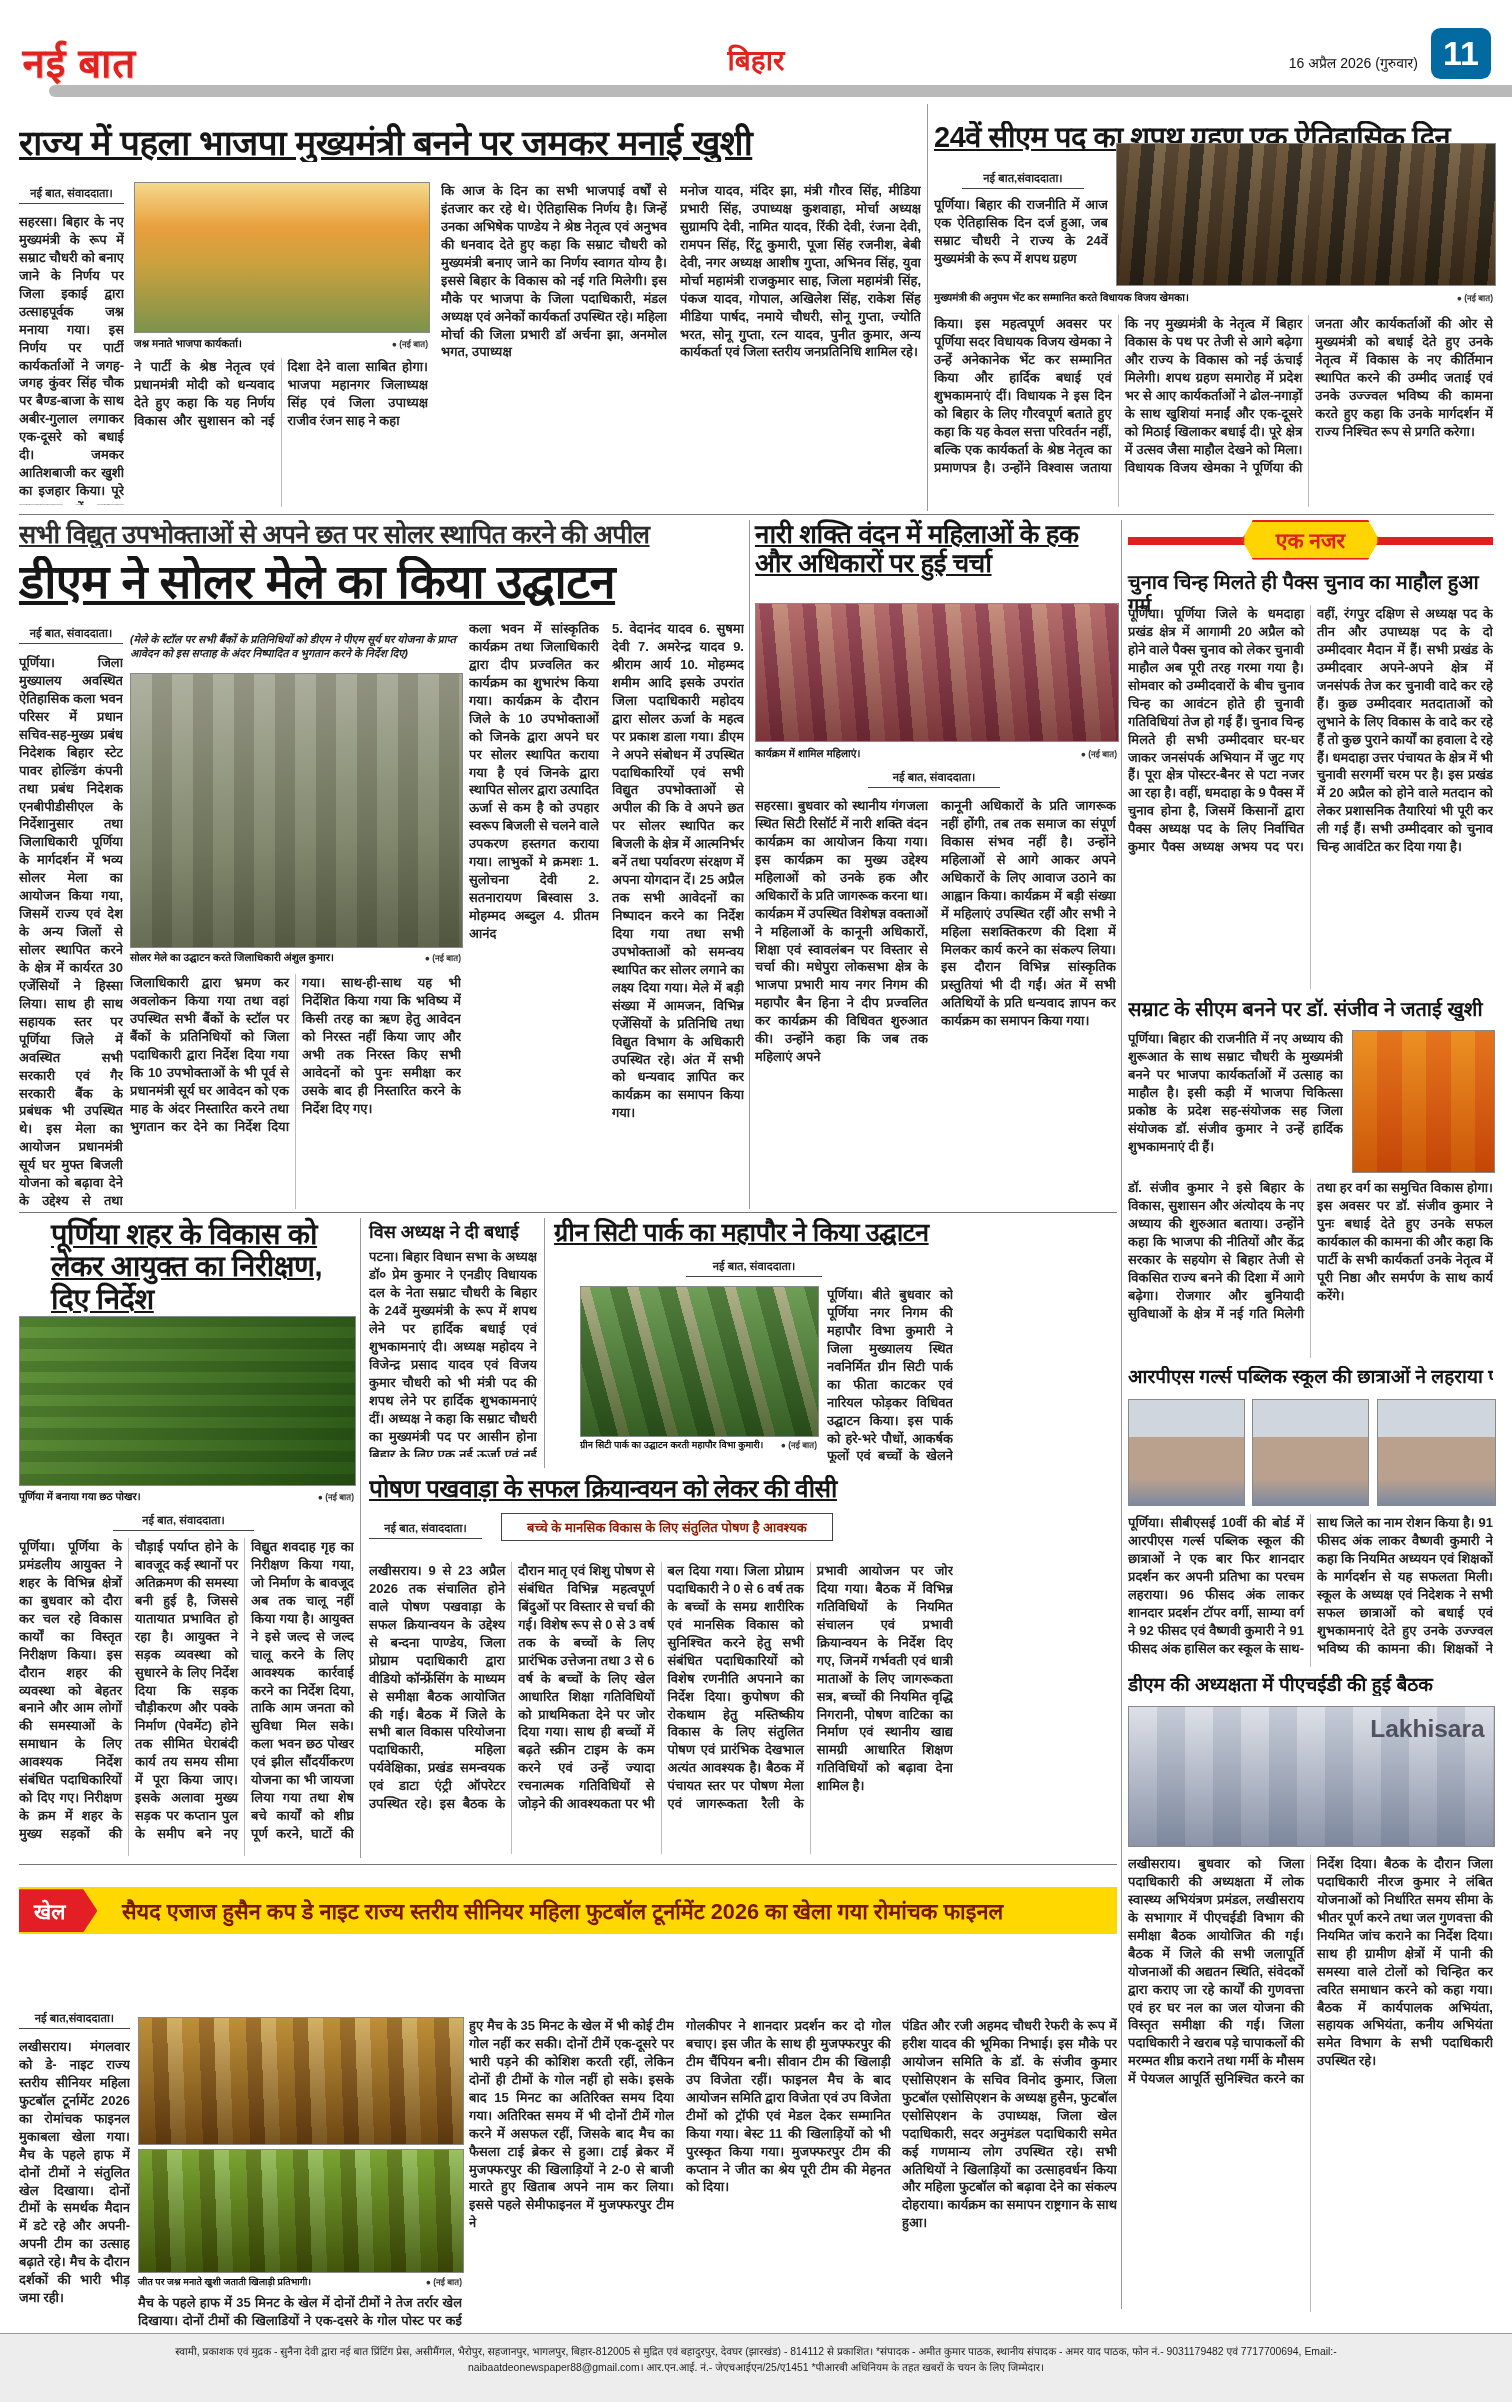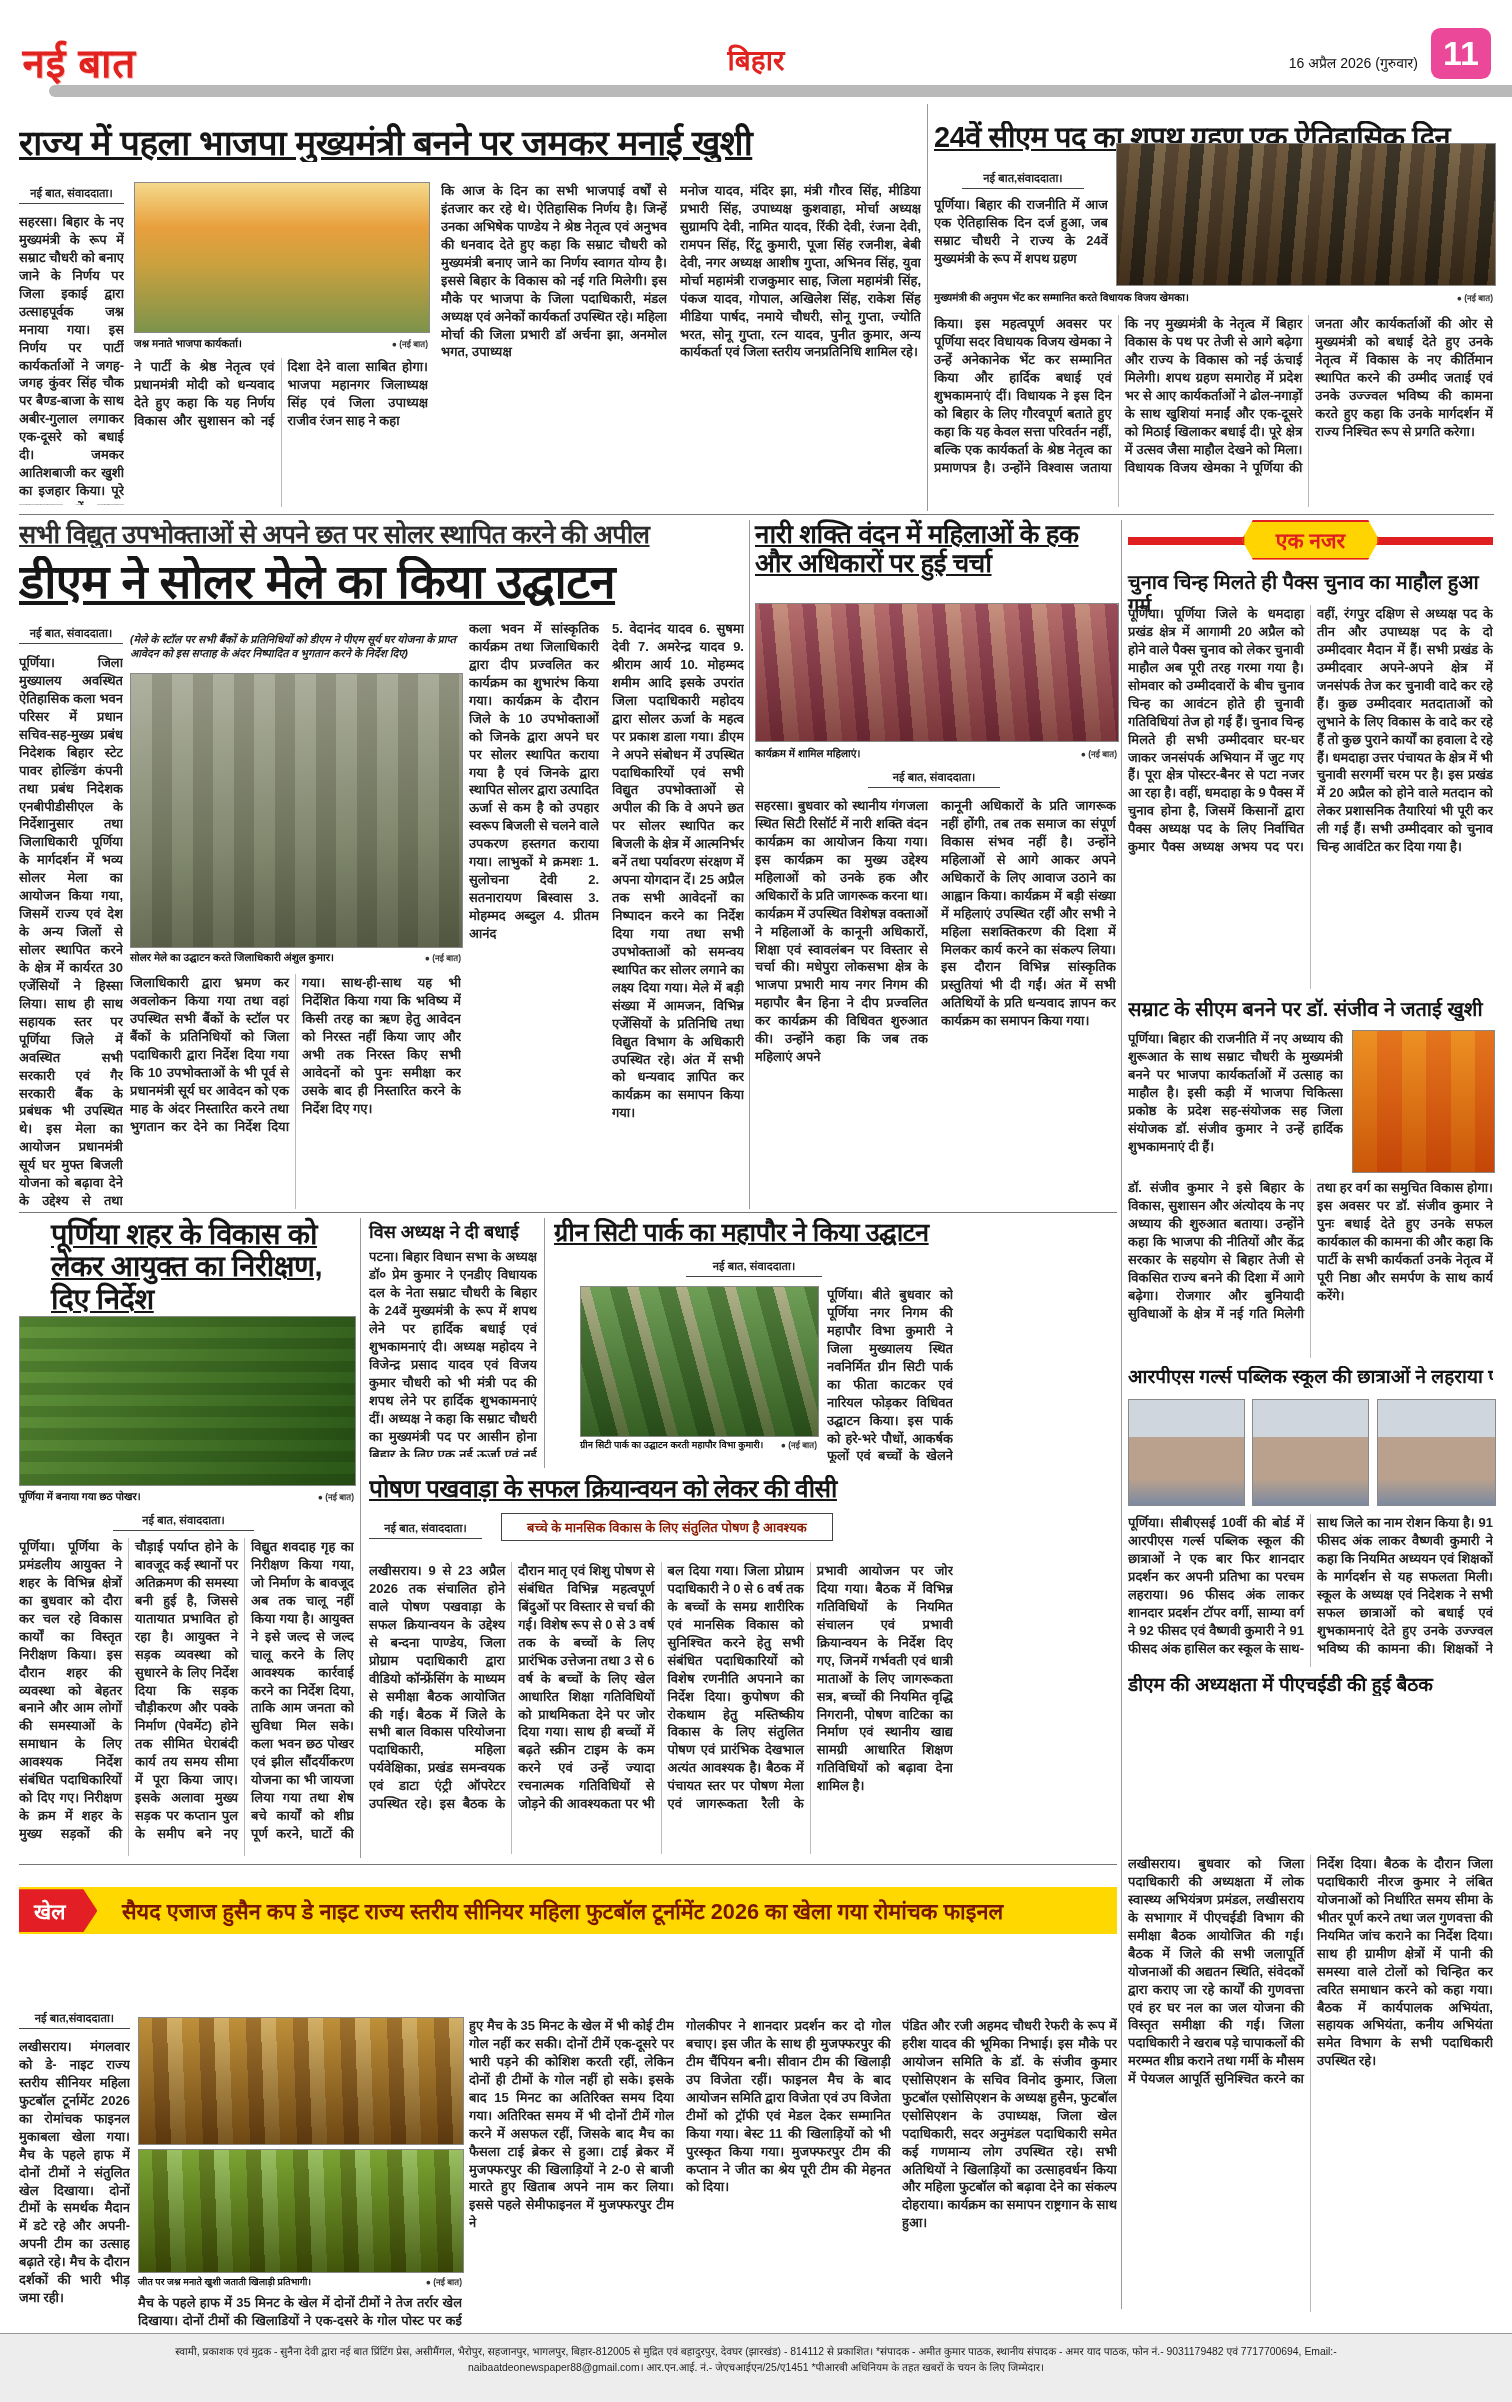--- a/index.html
+++ b/index.html
@@ -5,21 +5,21 @@
   html,body{margin:0;padding:0;background:#dcdcdc;}
   .page{
     position:relative;width:1512px;height:2402px;background:#ffffff;
     font-family:"Liberation Sans",sans-serif;color:#1a1a1a;overflow:hidden;
     margin:0 auto;
   }
   
   .paper-name{position:absolute;left:22.6px;top:34px;font-size:40px;font-weight:900;color:#e0231f;text-shadow:0.9px 0.9px 0 #f9b9b4;letter-spacing:0.9px;}
   .section-title{position:absolute;left:0;right:0;top:40px;text-align:center;font-size:28px;font-weight:900;color:#e0231f;}
   .date-line{position:absolute;right:94px;top:53px;font-size:14px;font-weight:400;color:#111;}
-  .page-num{position:absolute;right:21px;top:28px;width:60px;height:51px;background:#ec4899;border-radius:9.4px;color:#fff;font-size:34px;font-weight:900;display:flex;align-items:center;justify-content:center;}
+  .page-num{position:absolute;right:21px;top:28px;width:60px;height:51px;background:#0369a1;border-radius:9.4px;color:#fff;font-size:34px;font-weight:900;display:flex;align-items:center;justify-content:center;}
   .mast-bar{position:absolute;left:49px;right:0;top:85px;height:12.2px;background:#b9b9b9;border-radius:7.5px 0 0 7.5px;}
   
   .h-xl{font-weight:900;color:#161616;line-height:1.12;letter-spacing:-0.5px;text-decoration:underline;}
   .byline{font-size:11.3px;font-weight:700;text-align:center;border-bottom:0.9px solid #444;padding-bottom:2.8px;color:#222;}
   .body-txt{font-size:13px;line-height:1.38;text-align:justify;color:#222;overflow:hidden;font-weight:bold;}
   .cols2{column-count:2;column-gap:13px;column-rule:0.9px solid #bbb;}
   .cols3{column-count:3;column-gap:13px;column-rule:0.9px solid #bbb;}
   .cols4{column-count:4;column-gap:13px;column-rule:0.9px solid #bbb;}
   .caption{font-size:10.4px;font-weight:700;color:#111;display:flex;justify-content:space-between;align-items:center;}
   .credit{font-size:8.5px;font-weight:700;color:#333;white-space:nowrap;}
@@ -136,20 +136,23 @@
     <div class="body-txt" style="position:absolute;top:510px;left:0;width:215px;height:141px;">पूर्णिया। बिहार की राजनीति में नए अध्याय की शुरूआत के साथ सम्राट चौधरी के मुख्यमंत्री बनने पर भाजपा कार्यकर्ताओं में उत्साह का माहौल है। इसी कड़ी में भाजपा चिकित्सा प्रकोष्ठ के प्रदेश सह-संयोजक सह जिला संयोजक डॉ. संजीव कुमार ने उन्हें हार्दिक शुभकामनाएं दी हैं।</div>
     <div class="body-txt cols2" style="position:absolute;top:659px;left:0;width:365px;height:179px;">डॉ. संजीव कुमार ने इसे बिहार के विकास, सुशासन और अंत्योदय के नए अध्याय की शुरुआत बताया। उन्होंने कहा कि भाजपा की नीतियों और केंद्र सरकार के सहयोग से बिहार तेजी से विकसित राज्य बनने की दिशा में आगे बढ़ेगा। रोजगार और बुनियादी सुविधाओं के क्षेत्र में नई गति मिलेगी तथा हर वर्ग का समुचित विकास होगा। इस अवसर पर डॉ. संजीव कुमार ने पुनः बधाई देते हुए उनके सफल कार्यकाल की कामना की और कहा कि पार्टी के सभी कार्यकर्ता उनके नेतृत्व में पूरी निष्ठा और समर्पण के साथ कार्य करेंगे।</div>
 
     <div class="small-head" style="position:absolute;top:846px;left:0;right:0;font-size:19px;white-space:nowrap;overflow:hidden;">आरपीएस गर्ल्स पब्लिक स्कूल की छात्राओं ने लहराया परचम</div>
     <div class="photo ph-girls" style="left:0;top:879px;width:115px;height:105px;"></div>
     <div class="photo ph-girls" style="left:124px;top:879px;width:115px;height:105px;"></div>
     <div class="photo ph-girls" style="left:249px;top:879px;width:117px;height:105px;"></div>
     <div class="body-txt cols2" style="position:absolute;top:994px;left:0;width:365px;height:153px;">पूर्णिया। सीबीएसई 10वीं की बोर्ड में आरपीएस गर्ल्स पब्लिक स्कूल की छात्राओं ने एक बार फिर शानदार प्रदर्शन कर अपनी प्रतिभा का परचम लहराया। 96 फीसद अंक लाकर शानदार प्रदर्शन टॉपर वर्गी, साम्या वर्ग ने 92 फीसद एवं वैष्णवी कुमारी ने 91 फीसद अंक हासिल कर स्कूल के साथ-साथ जिले का नाम रोशन किया है। 91 फीसद अंक लाकर वैष्णवी कुमारी ने कहा कि नियमित अध्ययन एवं शिक्षकों के मार्गदर्शन से यह सफलता मिली। स्कूल के अध्यक्ष एवं निदेशक ने सभी सफल छात्राओं को बधाई एवं शुभकामनाएं देते हुए उनके उज्ज्वल भविष्य की कामना की। शिक्षकों ने कहा कि छात्राओं की यह सफलता अन्य छात्राओं के लिए प्रेरणा का स्रोत बनेगी तथा आने वाले वर्षों में विद्यालय और भी बेहतर परिणाम देगा।</div>
 
     <div class="small-head" style="position:absolute;top:1154px;left:0;right:0;font-size:19px;white-space:nowrap;overflow:hidden;">डीएम की अध्यक्षता में पीएचईडी की हुई बैठक</div>
+    <div class="photo ph-meeting" style="left:0;top:1186px;width:365px;height:139px;">
+      <div style="position:absolute;right:9.4px;top:7.5px;font-size:24.5px;font-weight:900;color:#334;opacity:.8;">Lakhisara</div>
+    </div>
     <div class="body-txt cols2" style="position:absolute;top:1335px;left:0;width:365px;height:457px;">लखीसराय। बुधवार को जिला पदाधिकारी की अध्यक्षता में लोक स्वास्थ्य अभियंत्रण प्रमंडल, लखीसराय के सभागार में पीएचईडी विभाग की समीक्षा बैठक आयोजित की गई। बैठक में जिले की सभी जलापूर्ति योजनाओं की अद्यतन स्थिति, संवेदकों द्वारा कराए जा रहे कार्यों की गुणवत्ता एवं हर घर नल का जल योजना की विस्तृत समीक्षा की गई। जिला पदाधिकारी ने खराब पड़े चापाकलों की मरम्मत शीघ्र कराने तथा गर्मी के मौसम में पेयजल आपूर्ति सुनिश्चित करने का निर्देश दिया। बैठक के दौरान जिला पदाधिकारी नीरज कुमार ने लंबित योजनाओं को निर्धारित समय सीमा के भीतर पूर्ण करने तथा जल गुणवत्ता की नियमित जांच कराने का निर्देश दिया। साथ ही ग्रामीण क्षेत्रों में पानी की समस्या वाले टोलों को चिन्हित कर त्वरित समाधान करने को कहा गया। बैठक में कार्यपालक अभियंता, सहायक अभियंता, कनीय अभियंता समेत विभाग के सभी पदाधिकारी उपस्थित रहे।</div>
   </div>
 
   <div class="hrule" style="left:19px;top:1212px;width:1098px;"></div>
 
   <div style="position:absolute;left:19px;top:1218px;width:335px;height:640px;">
     <div class="h-xl" style="position:absolute;top:0;left:0;right:0;font-size:29px;margin-left:32px;">पूर्णिया शहर के विकास को लेकर आयुक्त का निरीक्षण, दिए निर्देश</div>
     <div class="photo ph-park" style="left:0;top:98px;width:335px;height:168px;"></div>
     <div class="caption" style="position:absolute;left:0;top:271px;width:335px;">
       <span>पूर्णिया में बनाया गया छठ पोखर।</span>

